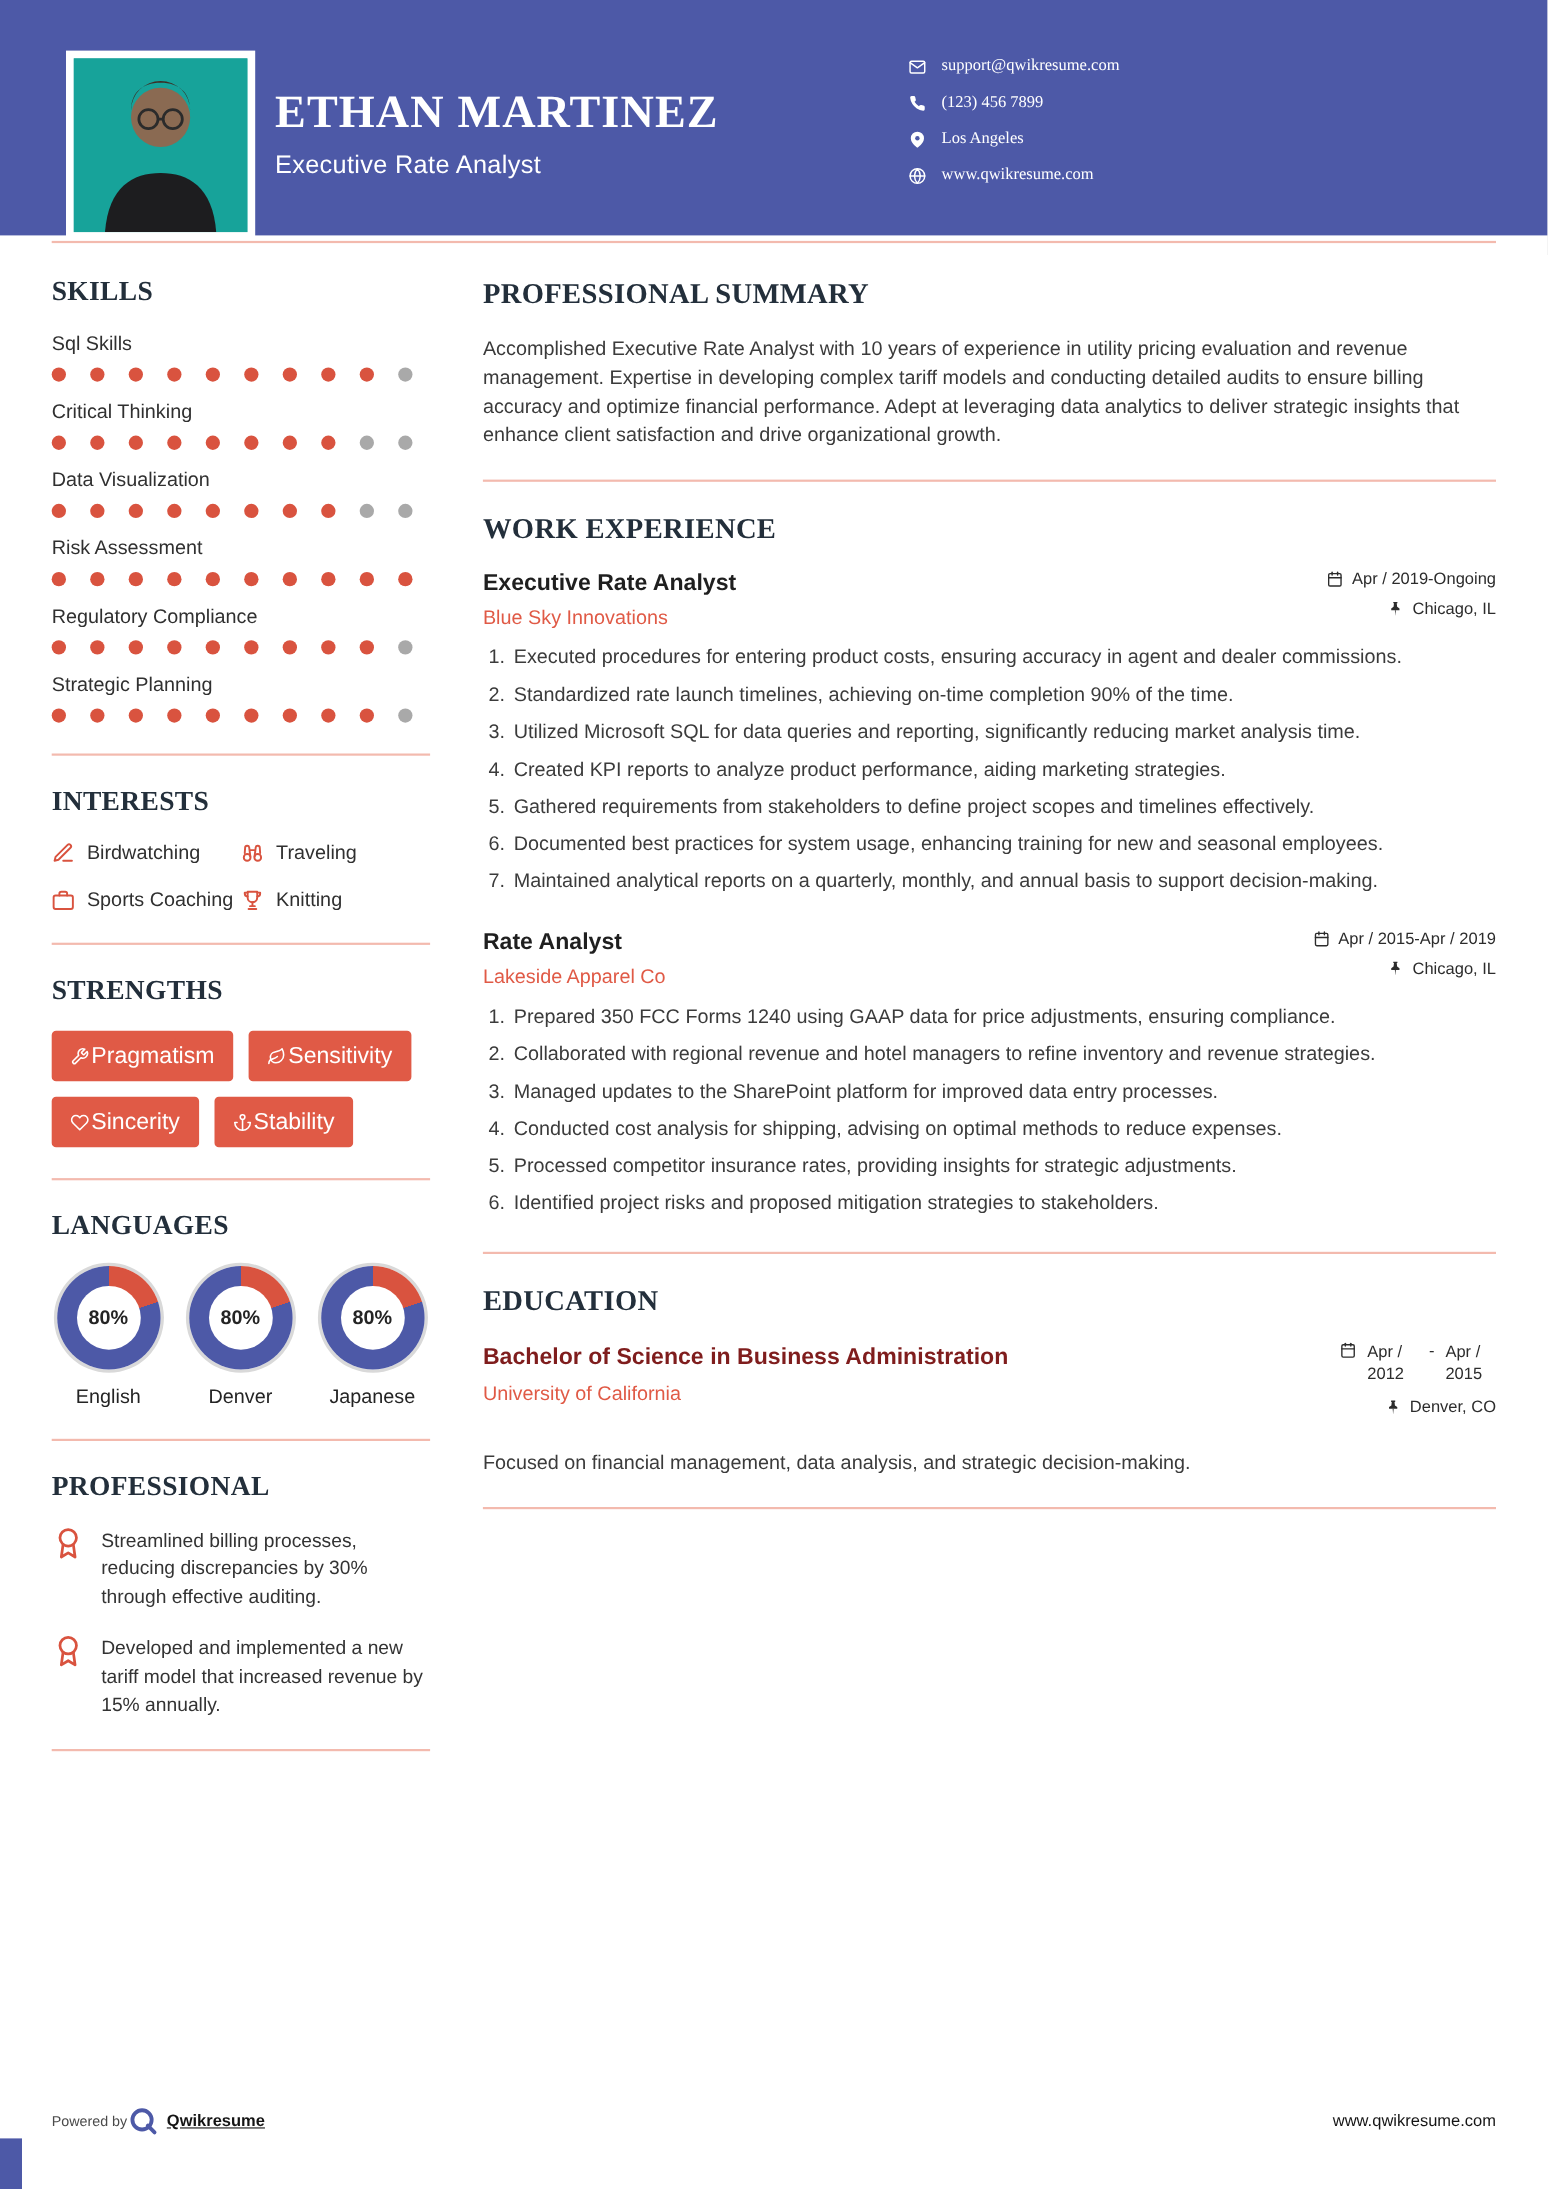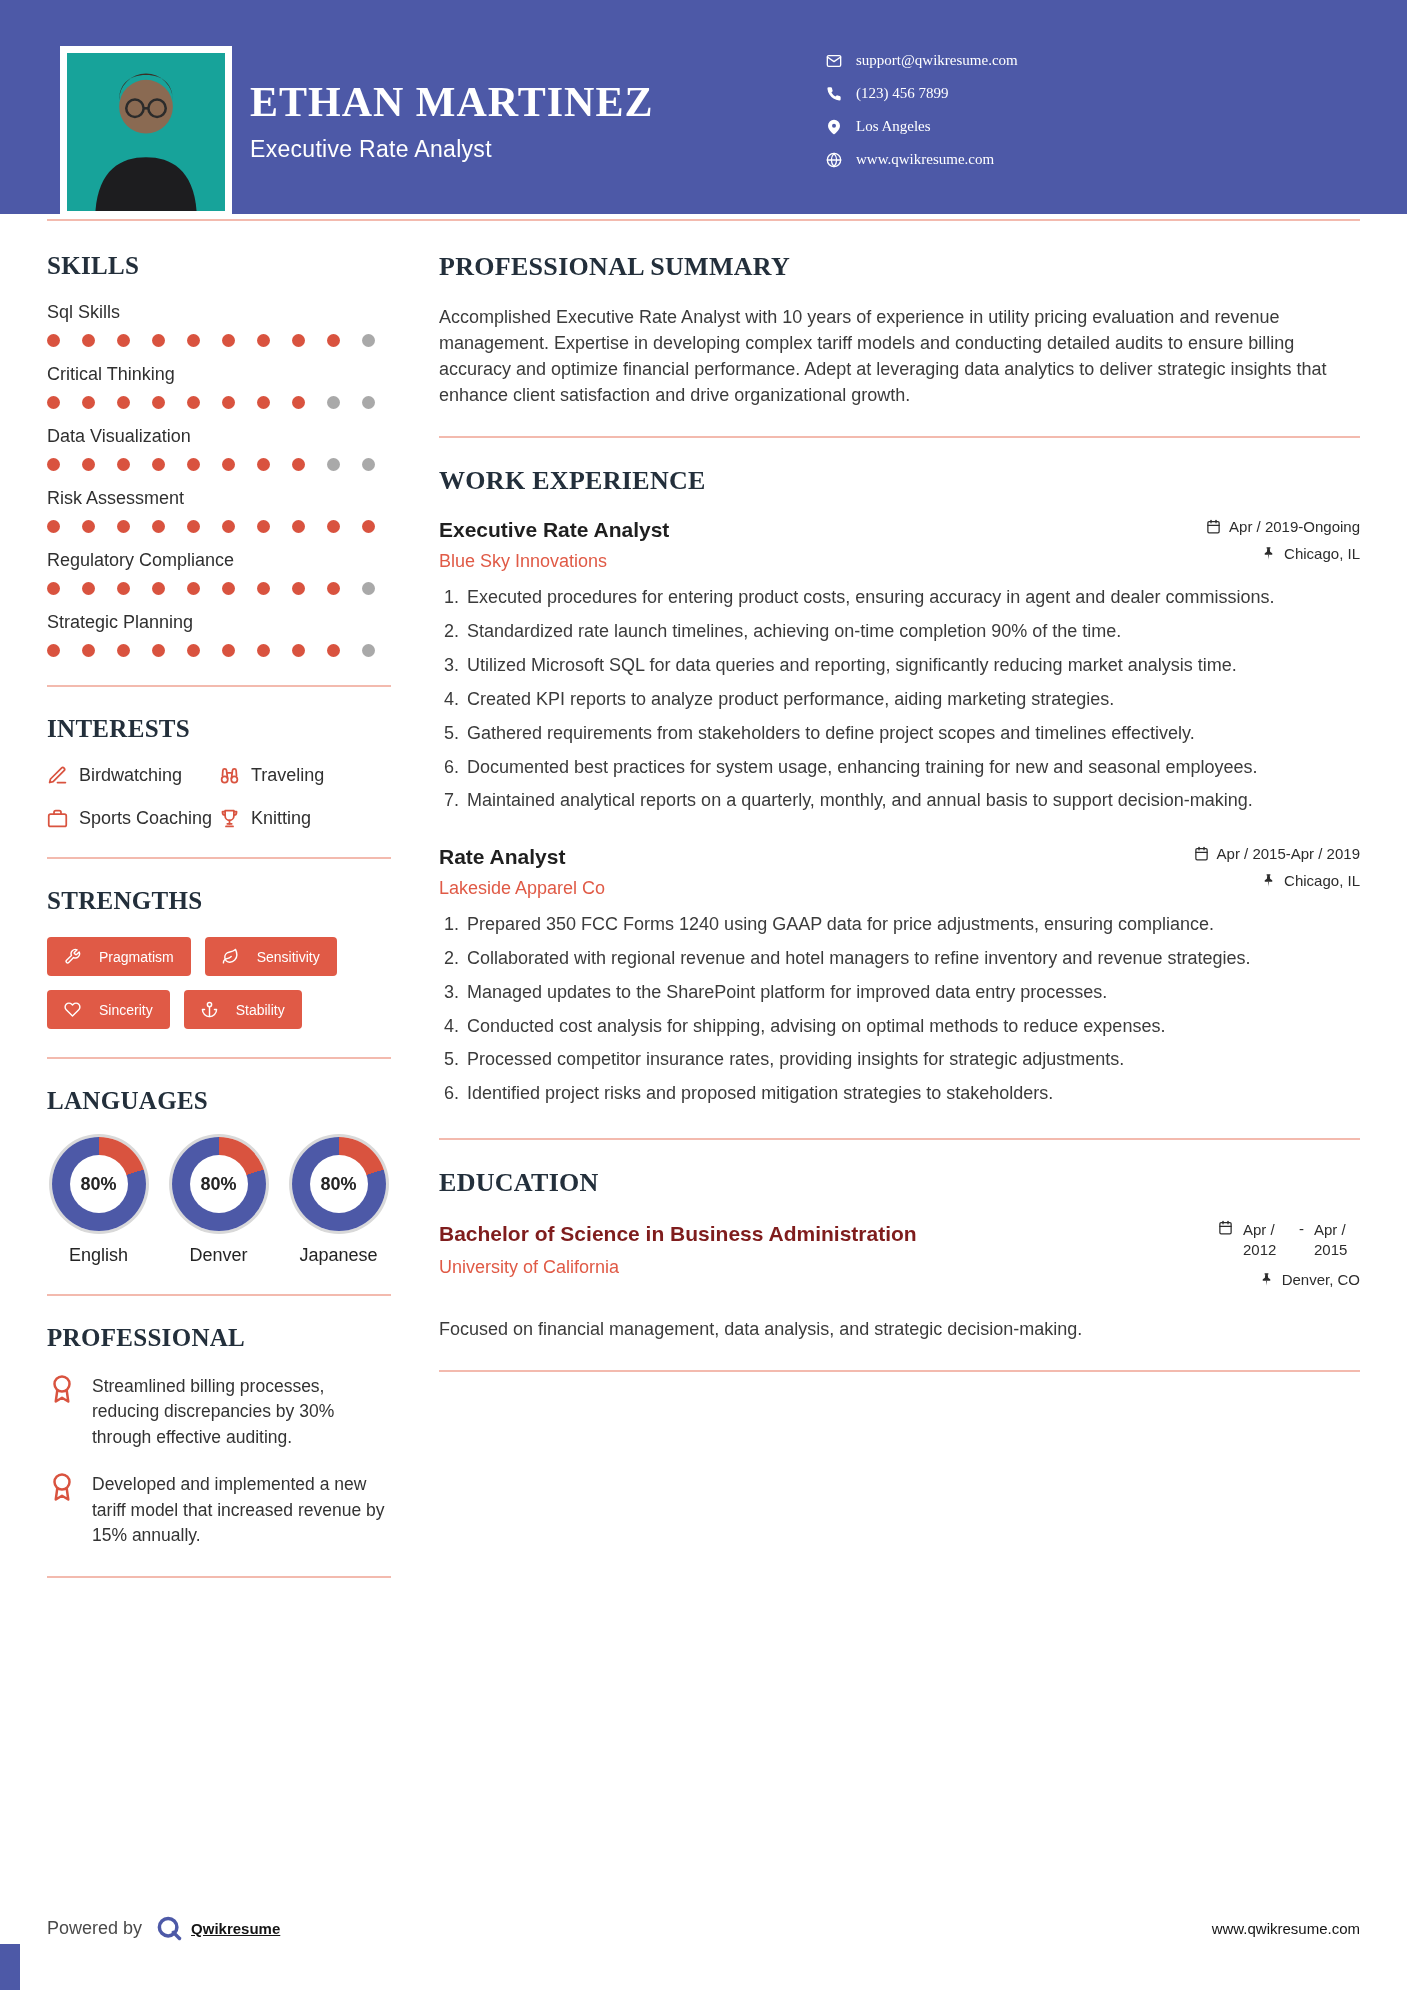--- a/index.html
+++ b/index.html
@@ -43,21 +43,21 @@
   .dots { display:flex; gap:22px; }
   .dot { width:13px; height:13px; border-radius:50%; background:#a9a9a9; }
   .dot.filled { background:var(--accent); }
   
   .interests-grid { display:grid; grid-template-columns:172px 1fr; row-gap:22px; }
   .interest { display:flex; align-items:center; gap:11px; font-size:18px; color:#303030; }
   .iicon { width:21px; height:21px; color:var(--accent); flex:0 0 21px; }
   .iicon svg { width:21px; height:21px; }
   
   .pills { display:flex; flex-wrap:wrap; gap:14px; }
-  .pill { display:inline-flex; align-items:center; gap:18px; background:var(--accent-light); color:#fff; font-size:14px; padding:11px 17px; border-radius:4px; }
+  .pill { display:inline-flex; align-items:center; gap:2px; background:var(--accent-light); color:#fff; font-size:21px; padding:11px 17px; border-radius:4px; }
   .picon { width:17px; height:17px; color:#fff; display:inline-flex; }
   .picon svg { width:17px; height:17px; }
   
   .languages-row { display:flex; gap:17px; }
   .lang { width:103px; display:flex; flex-direction:column; align-items:center; }
   .donut { width:94px; height:94px; border-radius:50%; display:flex; align-items:center; justify-content:center;
            box-shadow:0 0 0 3px #d9d9d9;
            background:conic-gradient(var(--accent) 0 72deg, var(--header-bg) 72deg 360deg); }
   .donut-hole { width:58px; height:58px; border-radius:50%; background:#fff; display:flex; align-items:center; justify-content:center;
                 font-size:18px; font-weight:700; color:#242424; }
@@ -80,21 +80,21 @@
   ol.bullets li { margin-bottom:9px; padding-left:3px; }
   .edu-head { display:flex; justify-content:space-between; align-items:flex-start; }
   .degree { font-size:21px; font-weight:700; color:#7f1d1d; width:540px; line-height:1.3; }
   .school { font-size:18px; color:var(--accent-light); margin-top:10px; }
   .edu-meta { margin-left:20px; }
   .edates { display:flex; gap:10px; align-items:flex-start; font-size:15px; color:#2c2c2c; margin-bottom:10px; justify-content:flex-end; }
   .date-part { width:46px; line-height:1.35; }
   .edu-note { margin-top:18px; font-size:18px; line-height:1.45; color:#3b3b3b; }
   
   .footer { position:absolute; left:47px; right:47px; bottom:48px; display:flex; align-items:center; }
-  .powered { font-size:18px; color:#4a4a4a; margin-right:13px; }
+  .powered { font-size:13px; color:#4a4a4a; }
   .brand { display:flex; align-items:center; gap:8px; }
   .brand svg { width:28px; height:28px; }
   .brand-name { font-size:15px; font-weight:700; color:#141414; text-decoration:underline; }
   .footer-site { margin-left:auto; font-size:15px; color:#141414; }
   .corner-accent { position:absolute; left:0; bottom:0; width:20px; height:46px; background:var(--header-bg); }
   svg { display:block; }
 </style>
 </head>
 <body>
 

